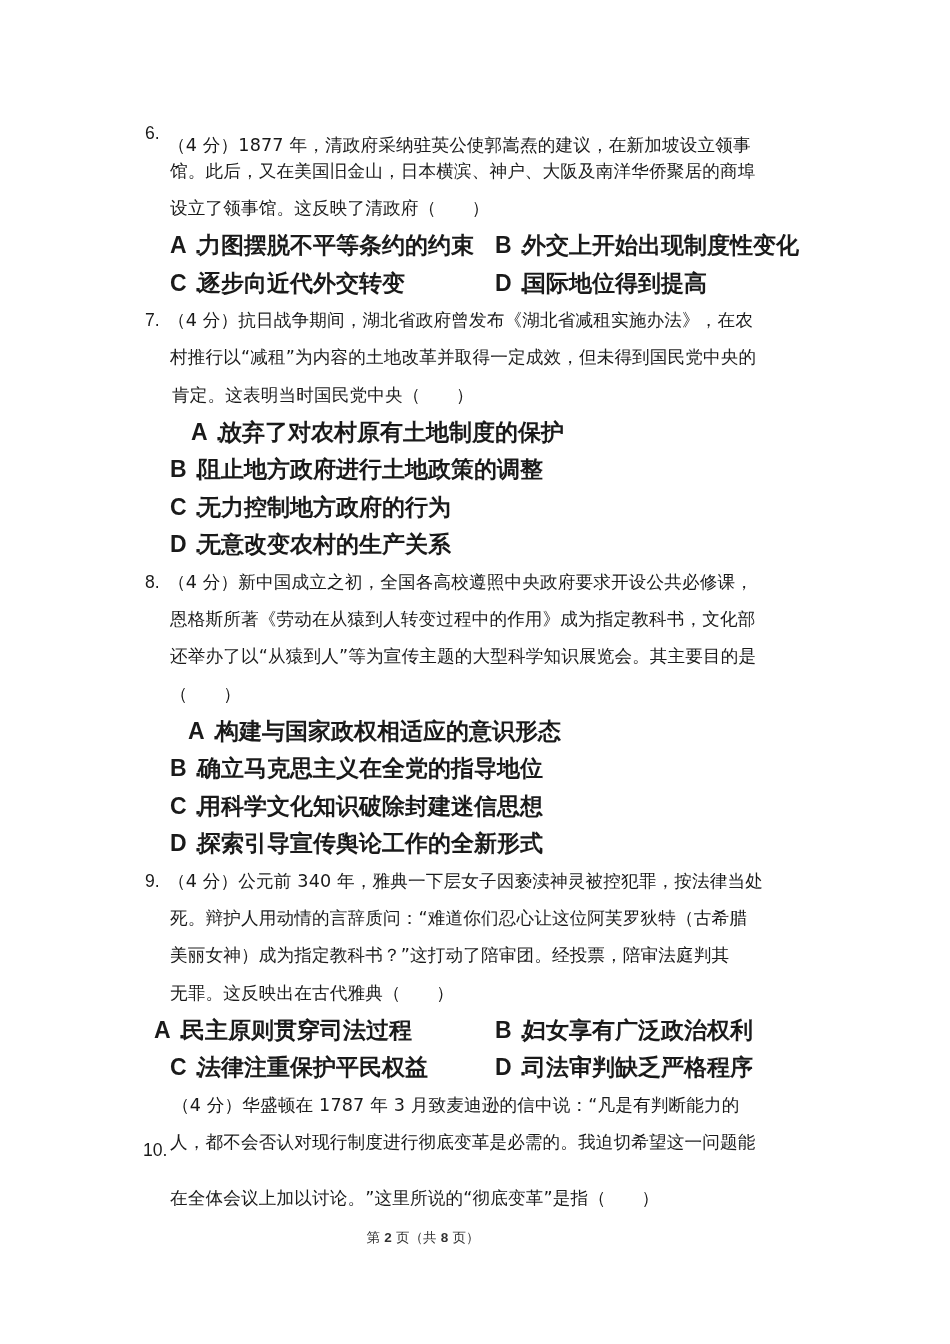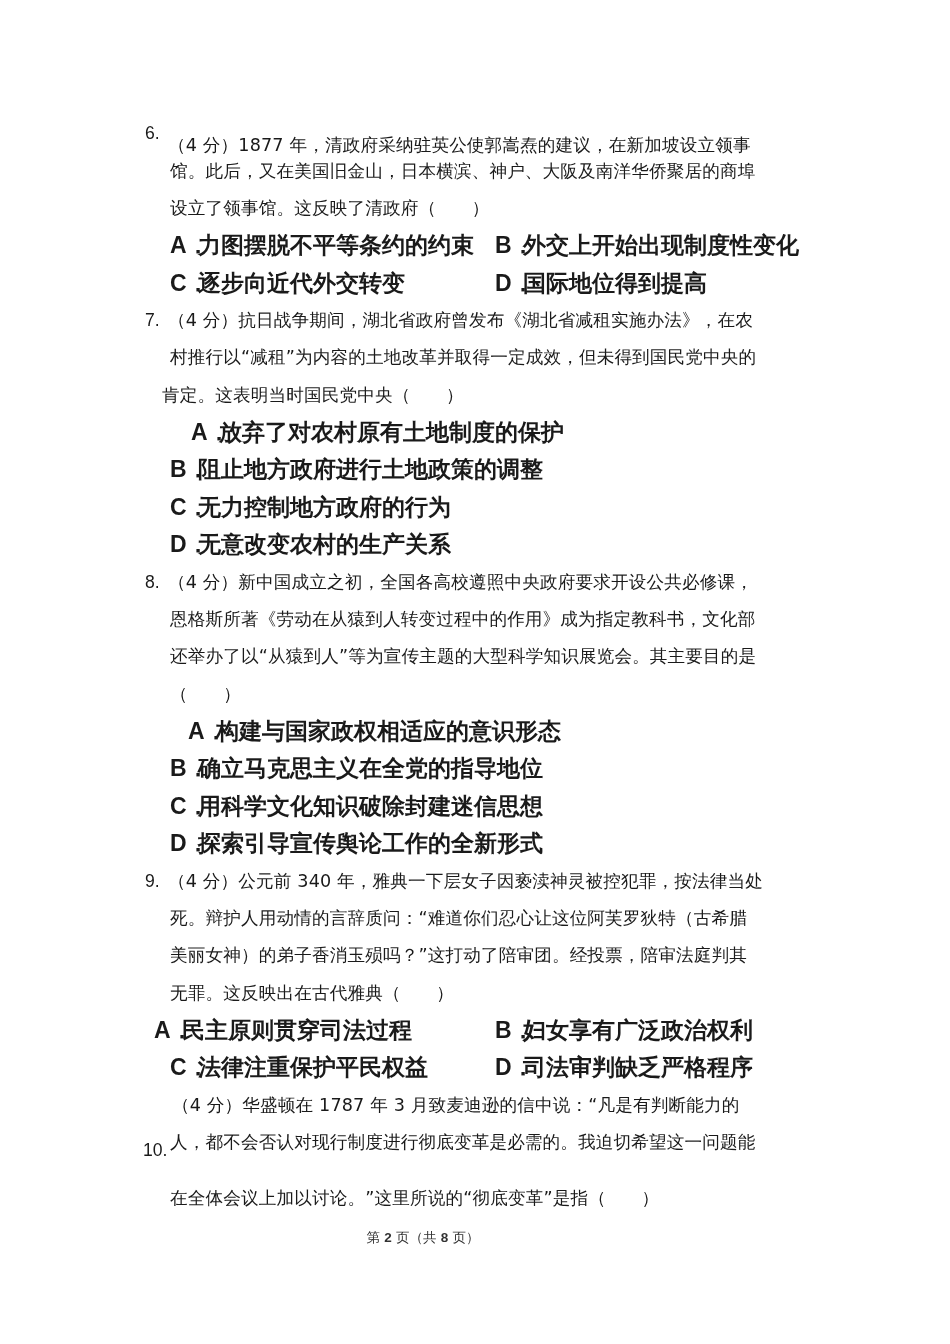--- a/index.html
+++ b/index.html
@@ -82,21 +82,21 @@
     </div>
     <div class="opt" style="left:495px; top:272px;">
       <span class="letter">D．</span><span>国际地位得到提高</span>
     </div>
   </div>
 
   <div>
     <span class="qnum" style="left:145px; top:309px;">7.</span>
     <div class="line" style="left:168px; top:309px;">（4 分）抗日战争期间，湖北省政府曾发布《湖北省减租实施办法》，在农</div>
     <div class="line" style="left:170px; top:346px;">村推行以“减租”为内容的土地改革并取得一定成效，但未得到国民党中央的</div>
-    <div class="line" style="left:162px; top:384px;">肯定。这表明当时国民党中央（　　）</div>
+    <div class="line" style="left:172px; top:384px;">肯定。这表明当时国民党中央（　　）</div>
     <div class="opt" style="left:170px; top:421px;margin-left:21px;">
       <span class="letter">A．</span><span>放弃了对农村原有土地制度的保护</span>
     </div>
     <div class="opt" style="left:170px; top:458px;">
       <span class="letter">B．</span><span>阻止地方政府进行土地政策的调整</span>
     </div>
     <div class="opt" style="left:170px; top:496px;">
       <span class="letter">C．</span><span>无力控制地方政府的行为</span>
     </div>
     <div class="opt" style="left:170px; top:533px;">
@@ -121,21 +121,21 @@
     </div>
     <div class="opt" style="left:170px; top:832px;">
       <span class="letter">D．</span><span>探索引导宣传舆论工作的全新形式</span>
     </div>
   </div>
 
   <div>
     <span class="qnum" style="left:145px; top:870px;">9.</span>
     <div class="line" style="left:168px; top:870px;">（4 分）公元前 340 年，雅典一下层女子因亵渎神灵被控犯罪，按法律当处</div>
     <div class="line" style="left:170px; top:907px;">死。辩护人用动情的言辞质问：“难道你们忍心让这位阿芙罗狄特（古希腊</div>
-    <div class="line" style="left:170px; top:944px;">美丽女神）的弟子香消玉殒吗？”这打动了陪审团。经投票，陪审法庭判其</div>
+    <div class="line" style="left:170px; top:944px;">美丽女神）成为指定教科书？”这打动了陪审团。经投票，陪审法庭判其</div>
     <div class="line" style="left:170px; top:982px;">无罪。这反映出在古代雅典（　　）</div>
     <div class="opt" style="left:154px; top:1019px;">
       <span class="letter">A．</span><span>民主原则贯穿司法过程</span>
     </div>
     <div class="opt" style="left:495px; top:1019px;">
       <span class="letter">B．</span><span>妇女享有广泛政治权利</span>
     </div>
     <div class="opt" style="left:170px; top:1056px;">
       <span class="letter">C．</span><span>法律注重保护平民权益</span>
     </div>

